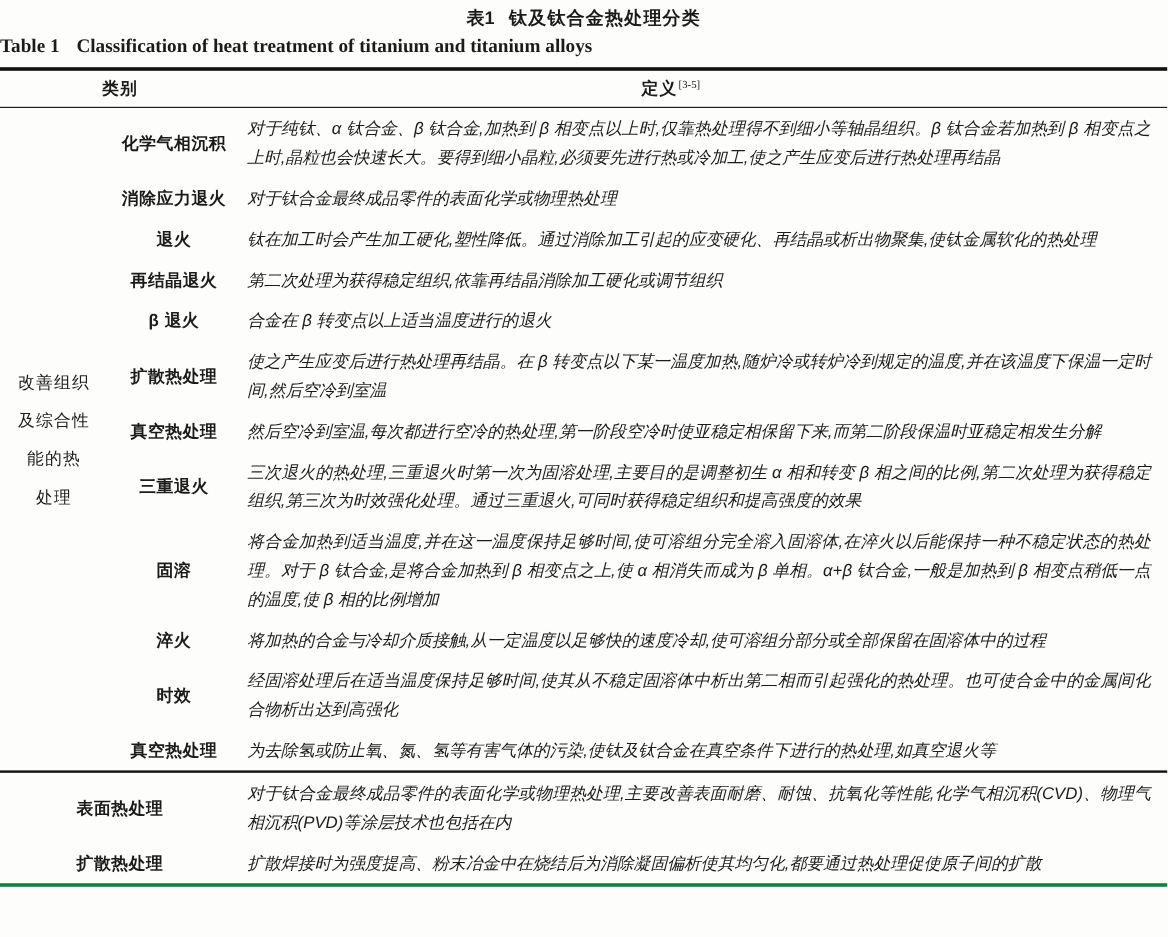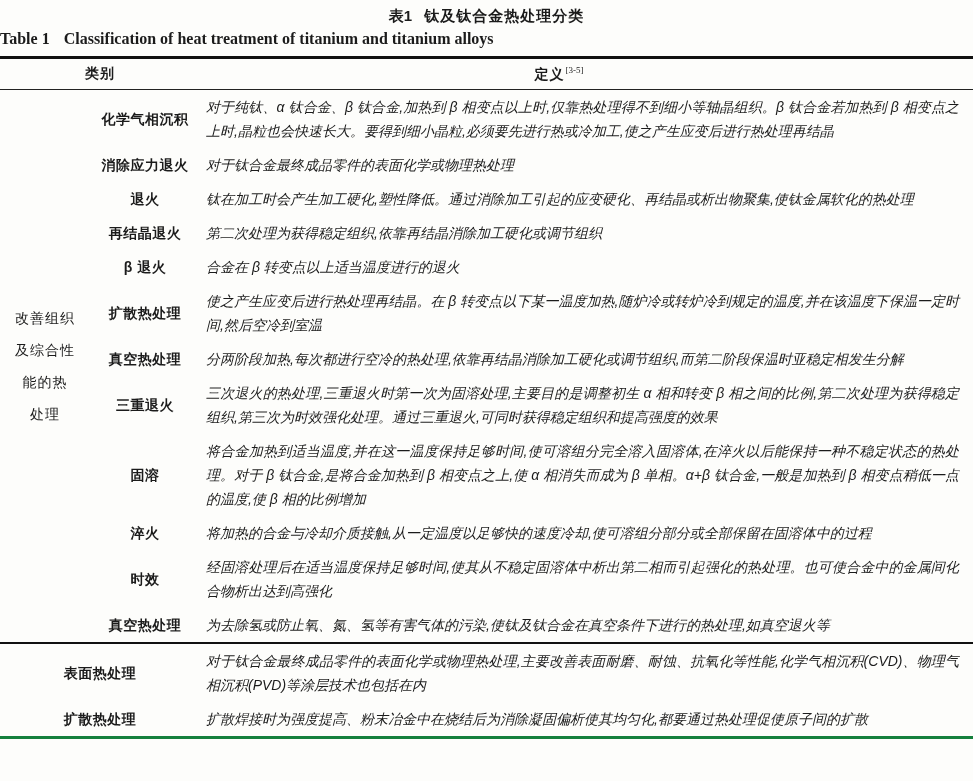--- a/index.html
+++ b/index.html
@@ -130,21 +130,21 @@
       <tr>
         <td class="cat">β 退火</td>
         <td class="def">合金在 β 转变点以上适当温度进行的退火</td>
       </tr>
       <tr>
         <td class="cat">扩散热处理</td>
         <td class="def">使之产生应变后进行热处理再结晶。在 β 转变点以下某一温度加热,随炉冷或转炉冷到规定的温度,并在该温度下保温一定时间,然后空冷到室温</td>
       </tr>
       <tr>
         <td class="cat">真空热处理</td>
-        <td class="def">分两阶段加热,每次都进行空冷的热处理,依靠再结晶消除加工硬化或调节组织,而第二阶段保温时亚稳定相发生分解</td>
+        <td class="def">然后空冷到室温,每次都进行空冷的热处理,第一阶段空冷时使亚稳定相保留下来,而第二阶段保温时亚稳定相发生分解</td>
       </tr>
       <tr>
         <td class="cat">三重退火</td>
         <td class="def">三次退火的热处理,三重退火时第一次为固溶处理,主要目的是调整初生 α 相和转变 β 相之间的比例,第二次处理为获得稳定组织,第三次为时效强化处理。通过三重退火,可同时获得稳定组织和提高强度的效果</td>
       </tr>
       <tr>
         <td class="cat">固溶</td>
         <td class="def">将合金加热到适当温度,并在这一温度保持足够时间,使可溶组分完全溶入固溶体,在淬火以后能保持一种不稳定状态的热处理。对于 β 钛合金,是将合金加热到 β 相变点之上,使 α 相消失而成为 β 单相。α+β 钛合金,一般是加热到 β 相变点稍低一点的温度,使 β 相的比例增加</td>
       </tr>
       <tr>

